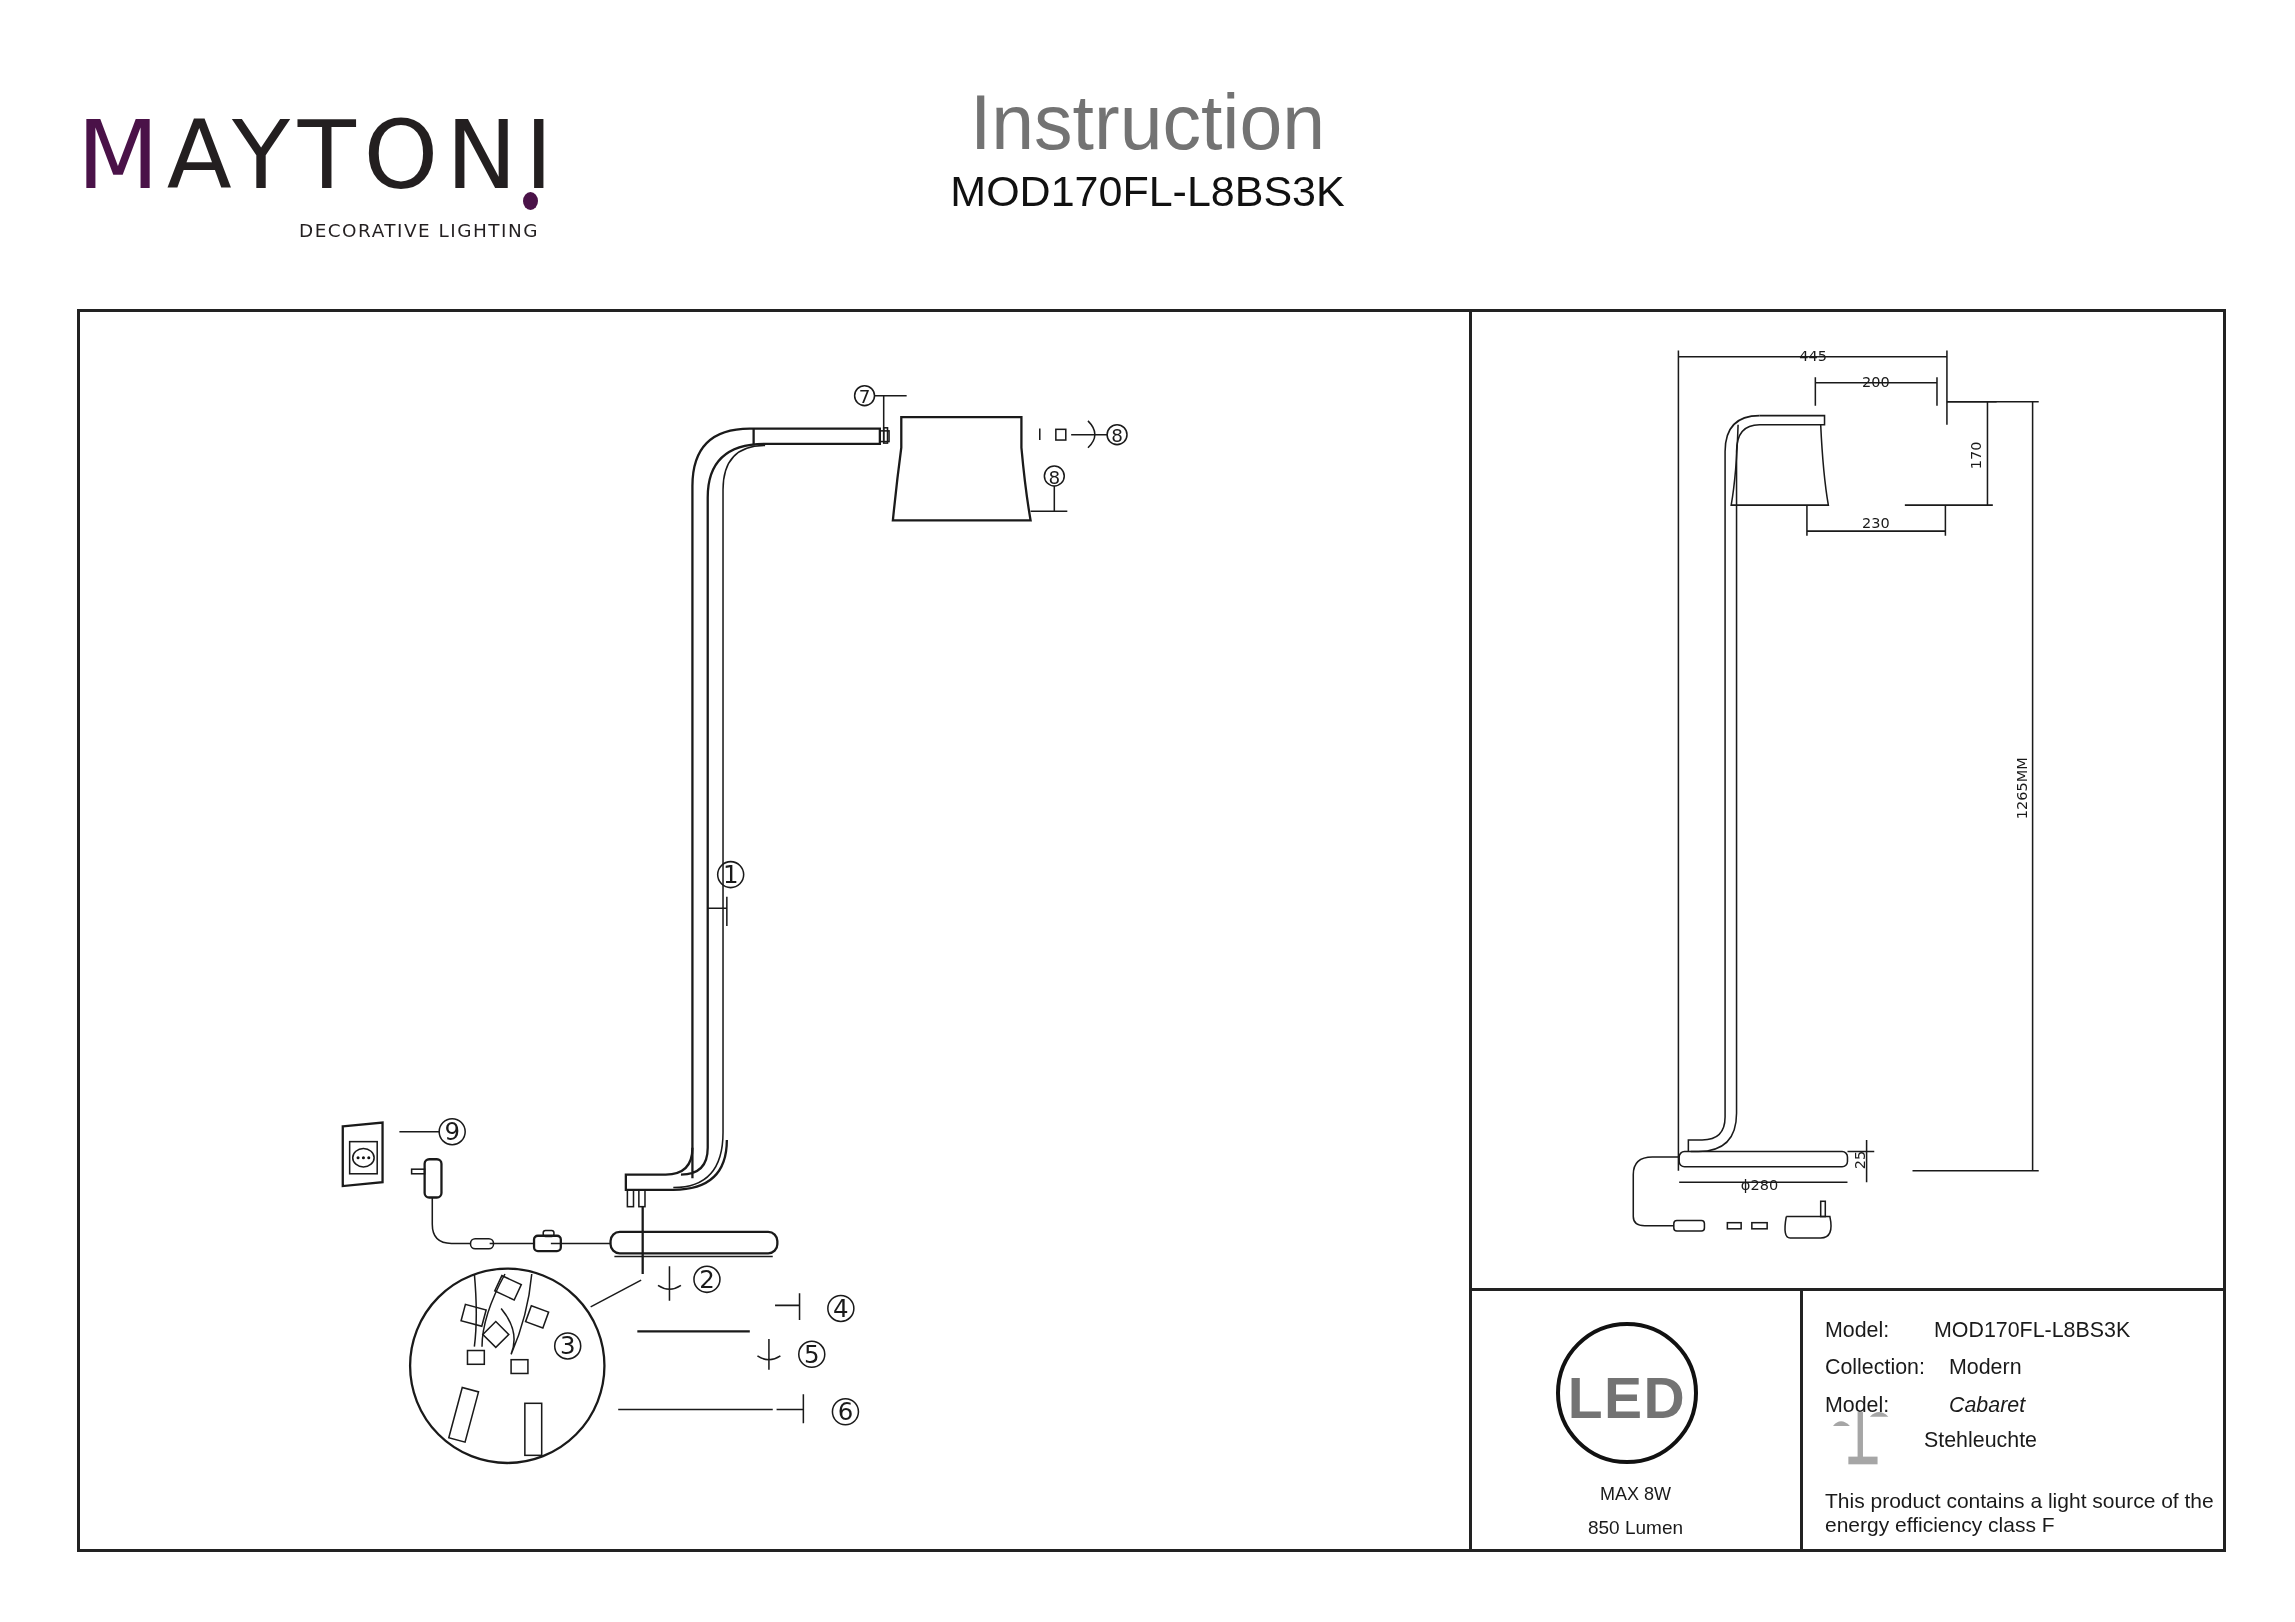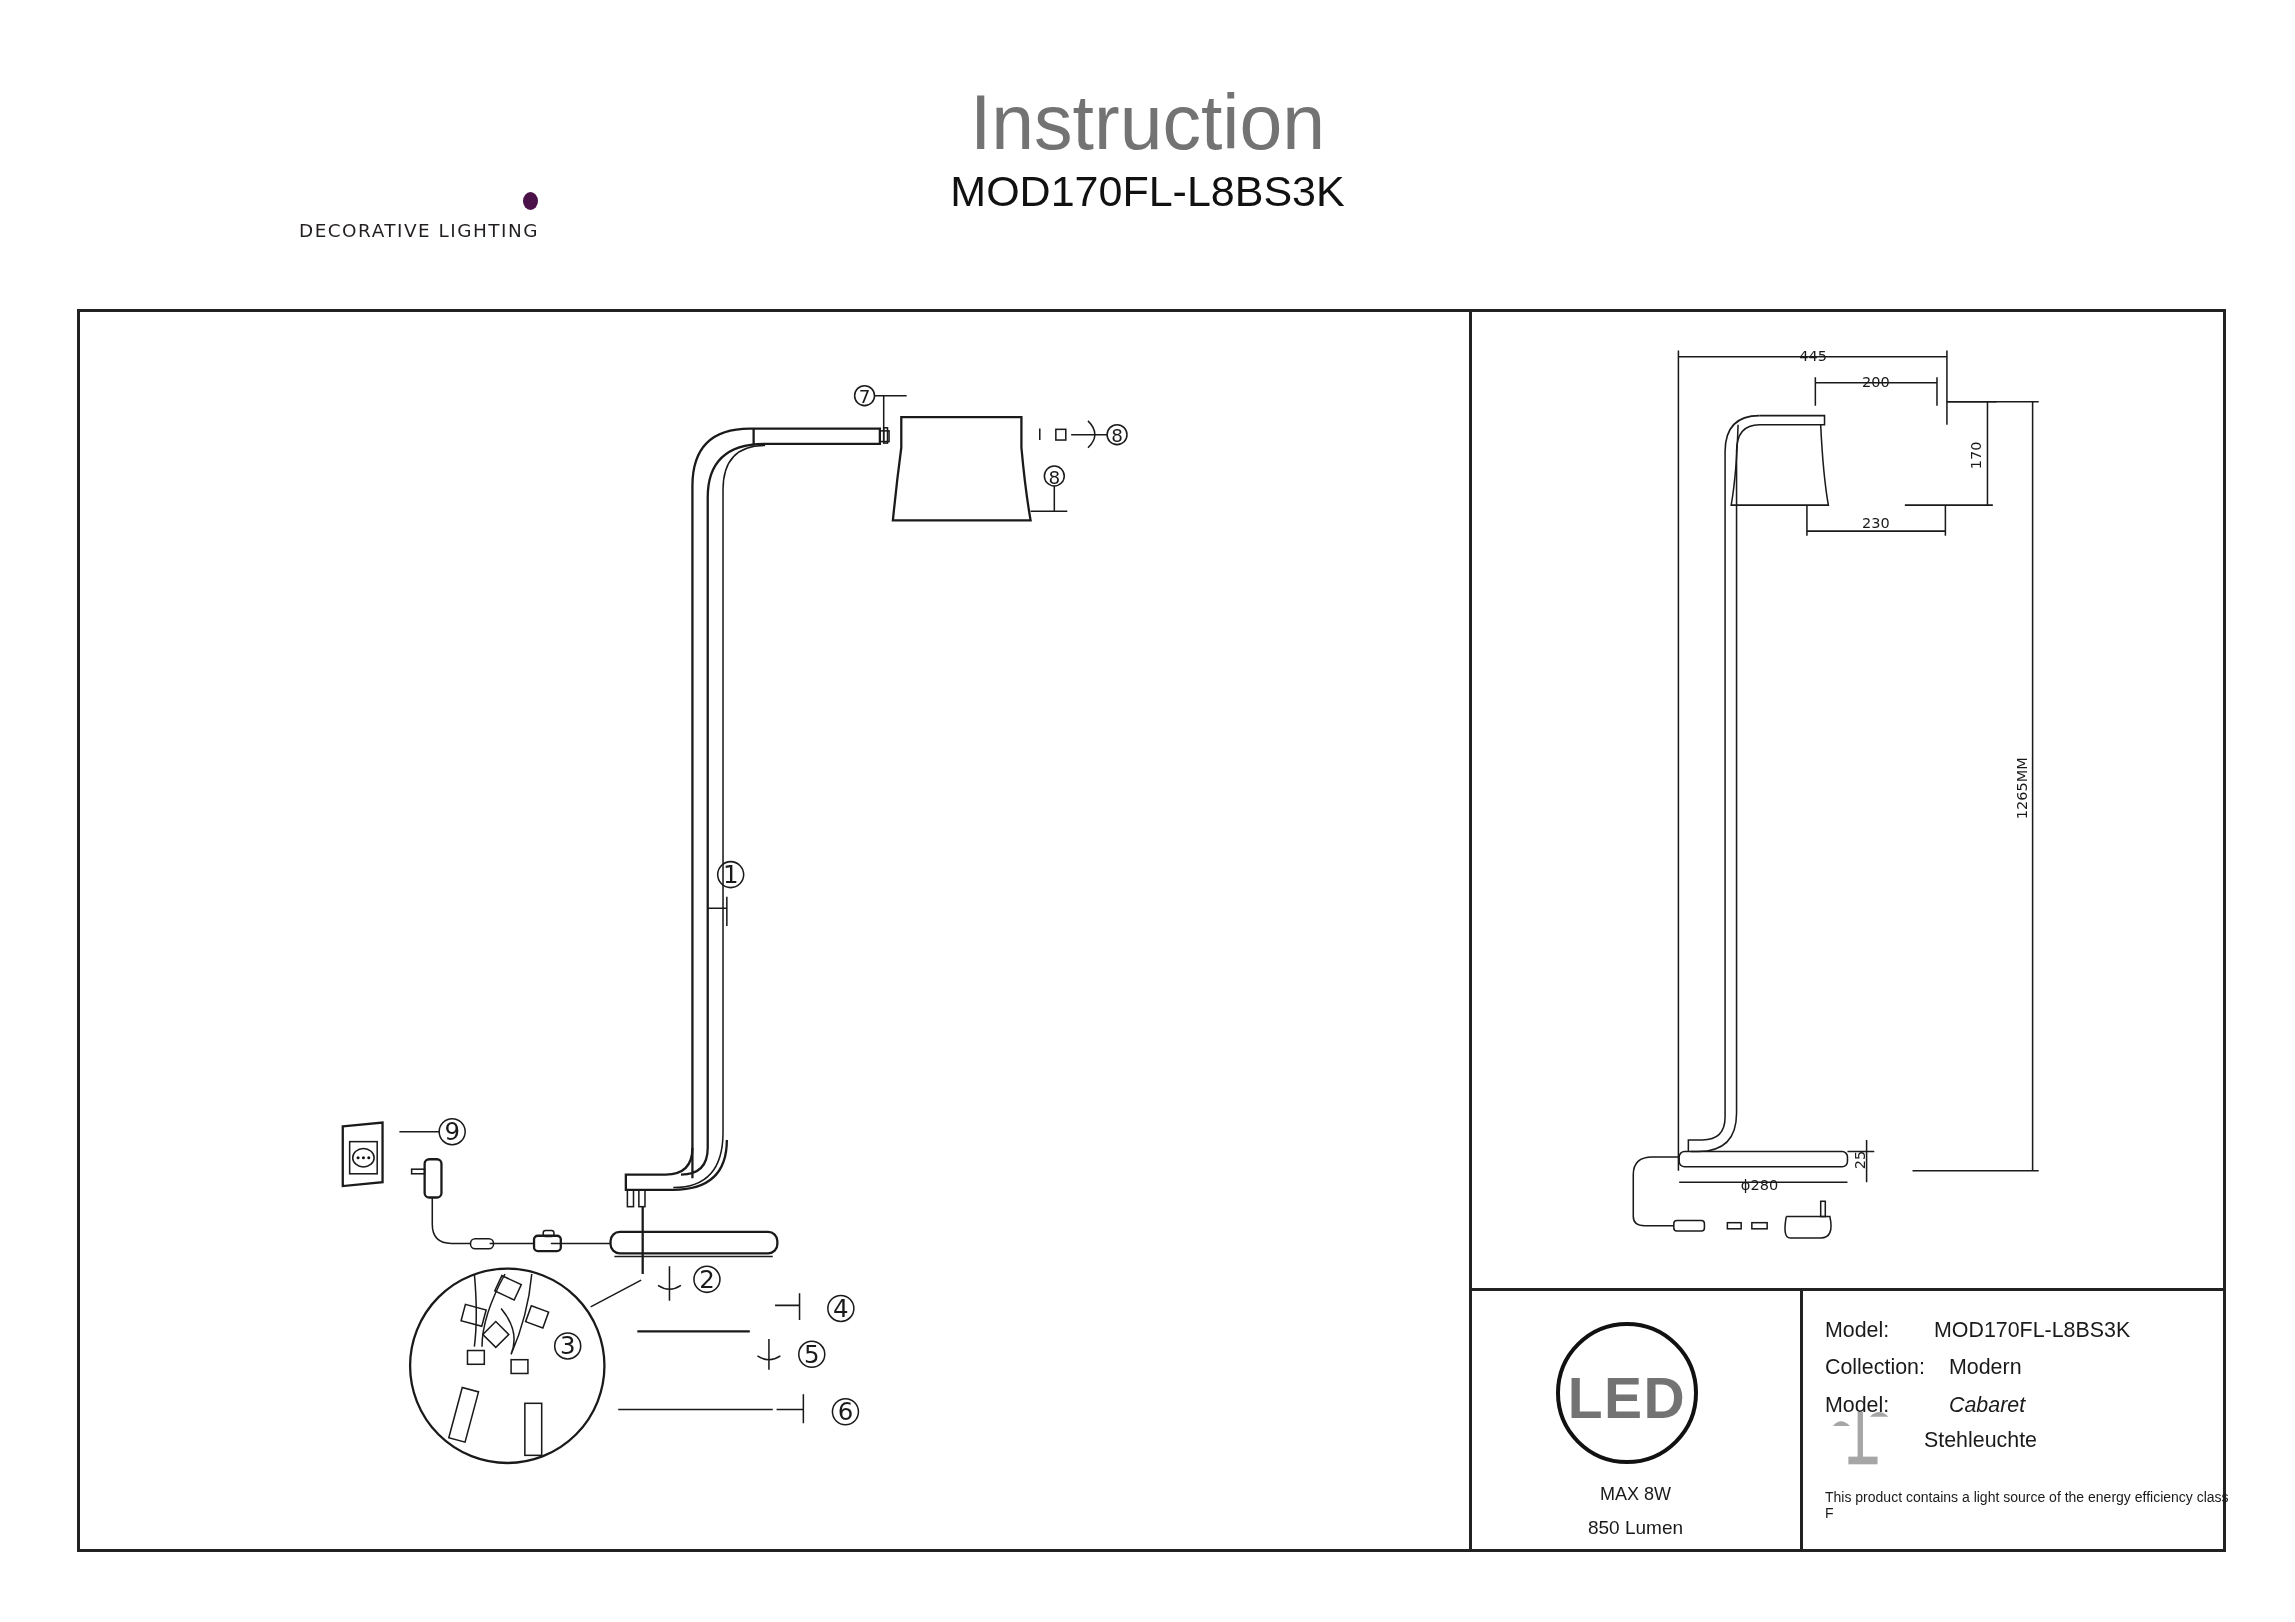--- a/index.html
+++ b/index.html
@@ -25,27 +25,28 @@
   .callout text{font-size:32px;fill:#1a1a1a;font-family:"DejaVu Sans",sans-serif;}
   .dim{font-family:"DejaVu Sans",sans-serif;font-size:19px;fill:#1a1a1a;}
   
   #led-circle{left:1556px;top:1322px;width:142px;height:142px;border:4.6px solid #111;border-radius:50%;box-sizing:border-box;}
   #led-text{left:1556px;top:1370px;width:142px;text-align:center;font-size:57px;font-weight:bold;line-height:1;color:#737373;letter-spacing:1.5px;}
   #led-watt{left:1473px;top:1484px;width:325px;text-align:center;font-size:18px;}
   #led-lumen{left:1473px;top:1517px;width:325px;text-align:center;font-size:19px;}
   
   .spec-label{font-size:21.4px;}
   .spec-val{font-size:21.4px;}
-  #spec-note{left:1825px;top:1489px;width:413px;font-size:14px;line-height:1.15;}
+  #spec-note{left:1825px;top:1489px;width:413px;font-size:21px;line-height:1.15;}
   #floor-lamp-icon{left:1833px;top:1409px;width:63px;height:63px;}
 </style>
 </head>
 <body>
 
 <div id="logo" class="abs">
+  <div id="logo-word"><span class="accent">M</span><span>AYTONI</span></div>
   <div id="logo-dot"></div>
   <div id="logo-sub">DECORATIVE LIGHTING</div>
 </div>
 
 <div id="title" class="abs">Instruction</div>
 <div id="subtitle" class="abs">MOD170FL-L8BS3K</div>
 
 <div id="frame" class="abs"></div>
 <div id="divider-v" class="abs"></div>
 <div id="divider-h" class="abs"></div>

